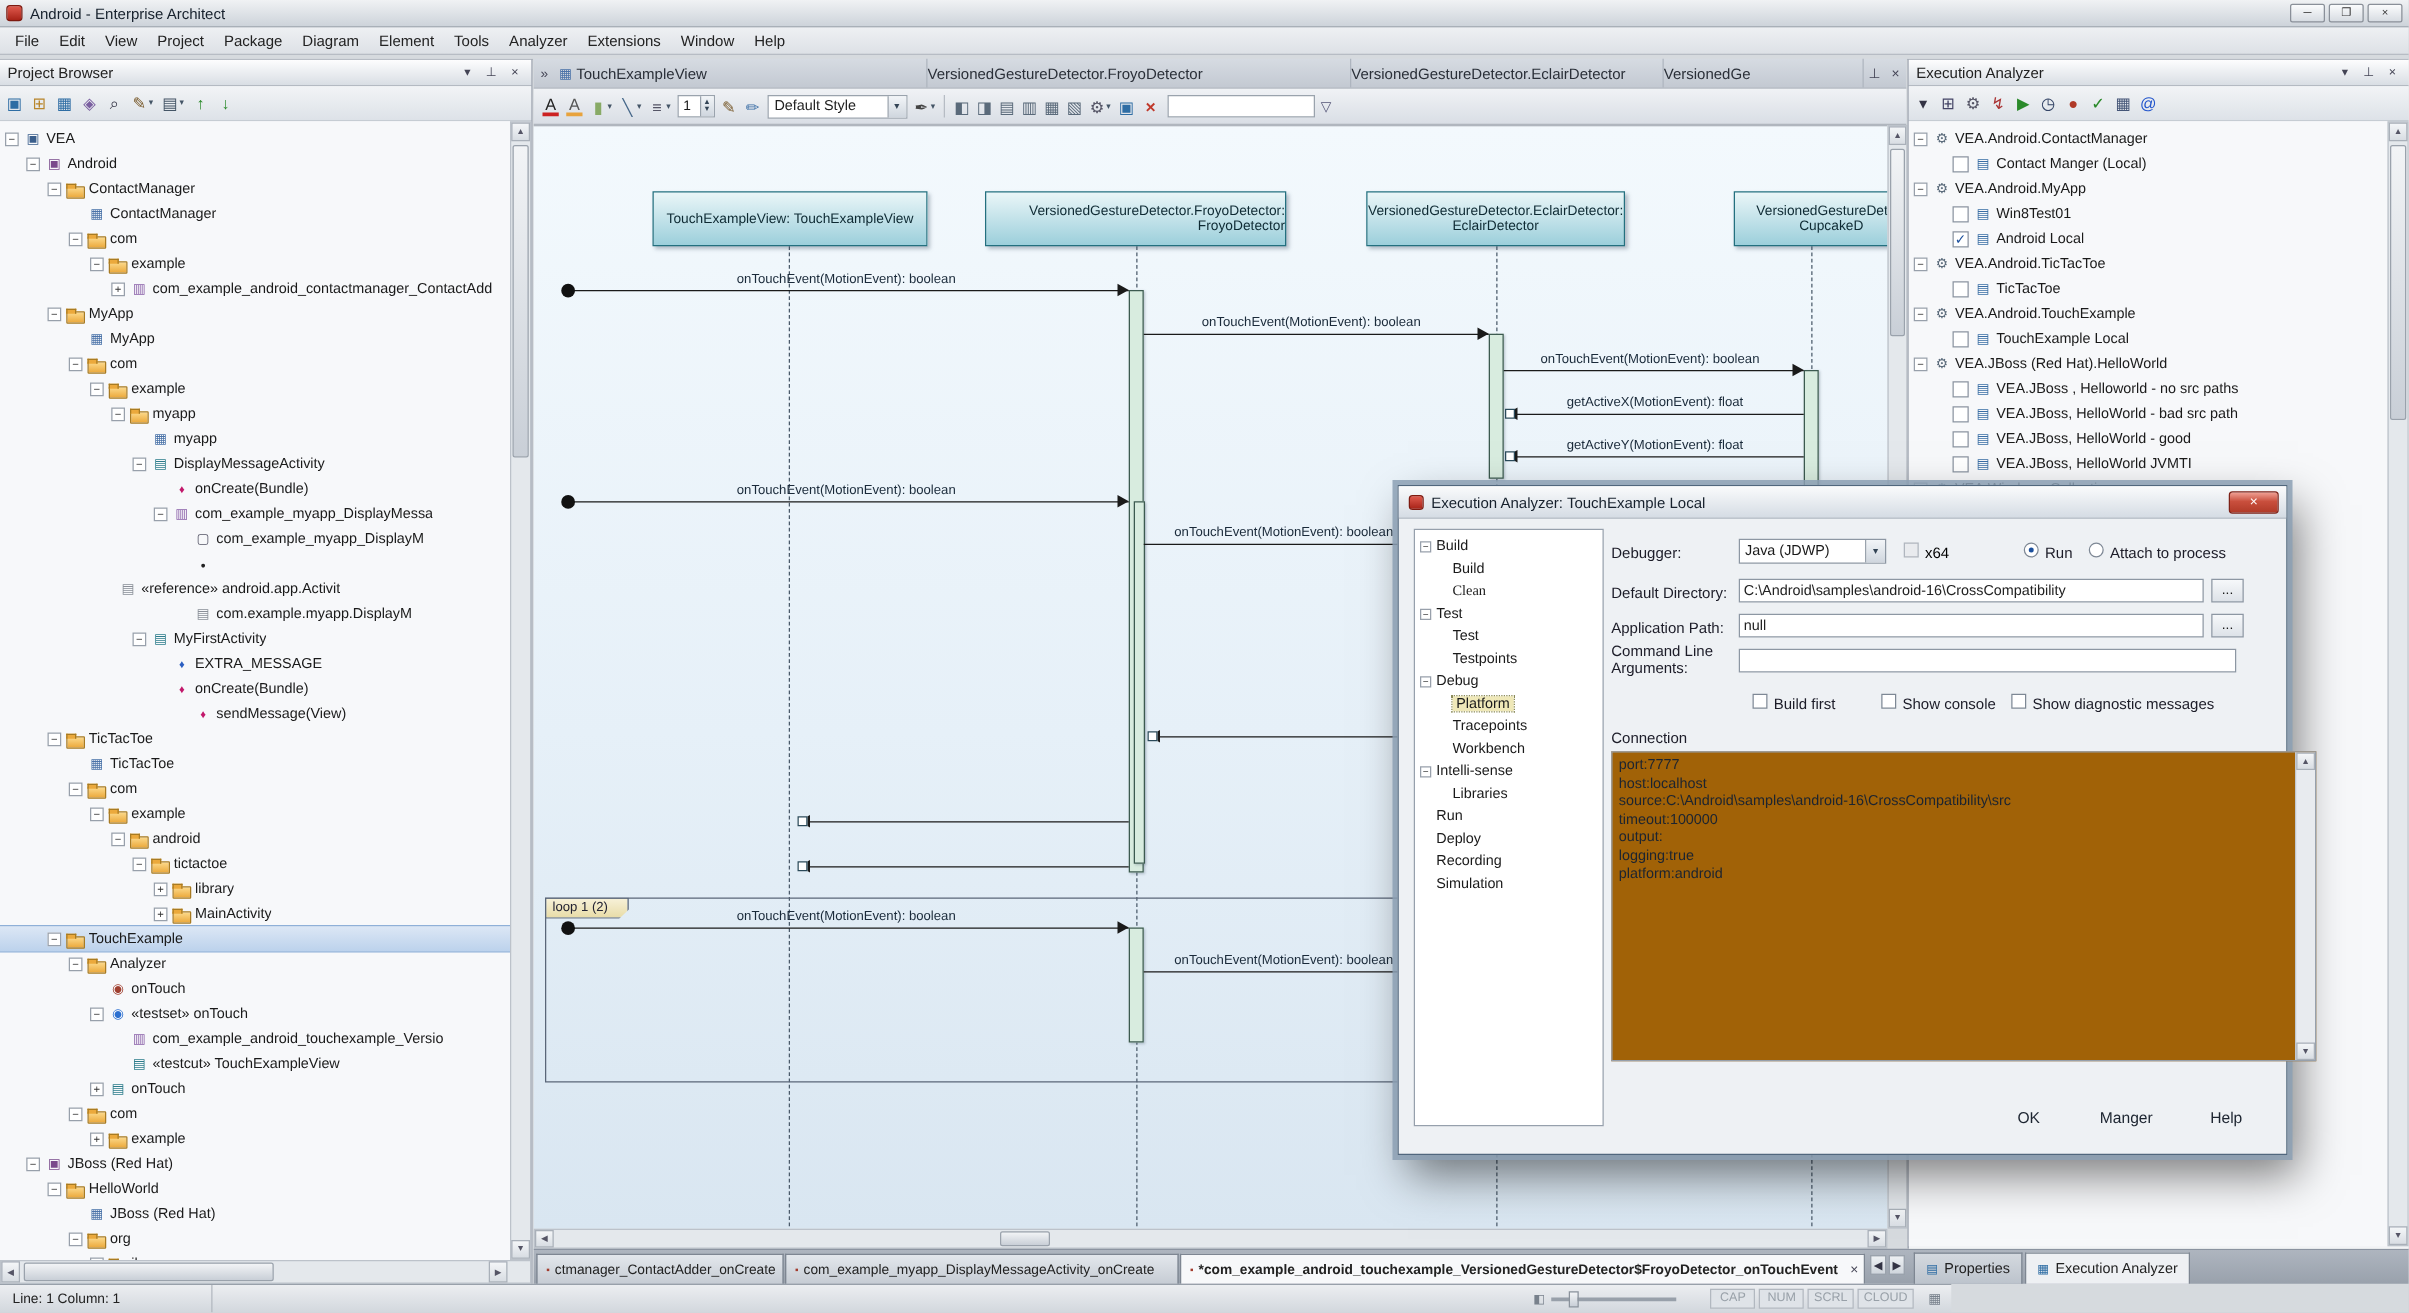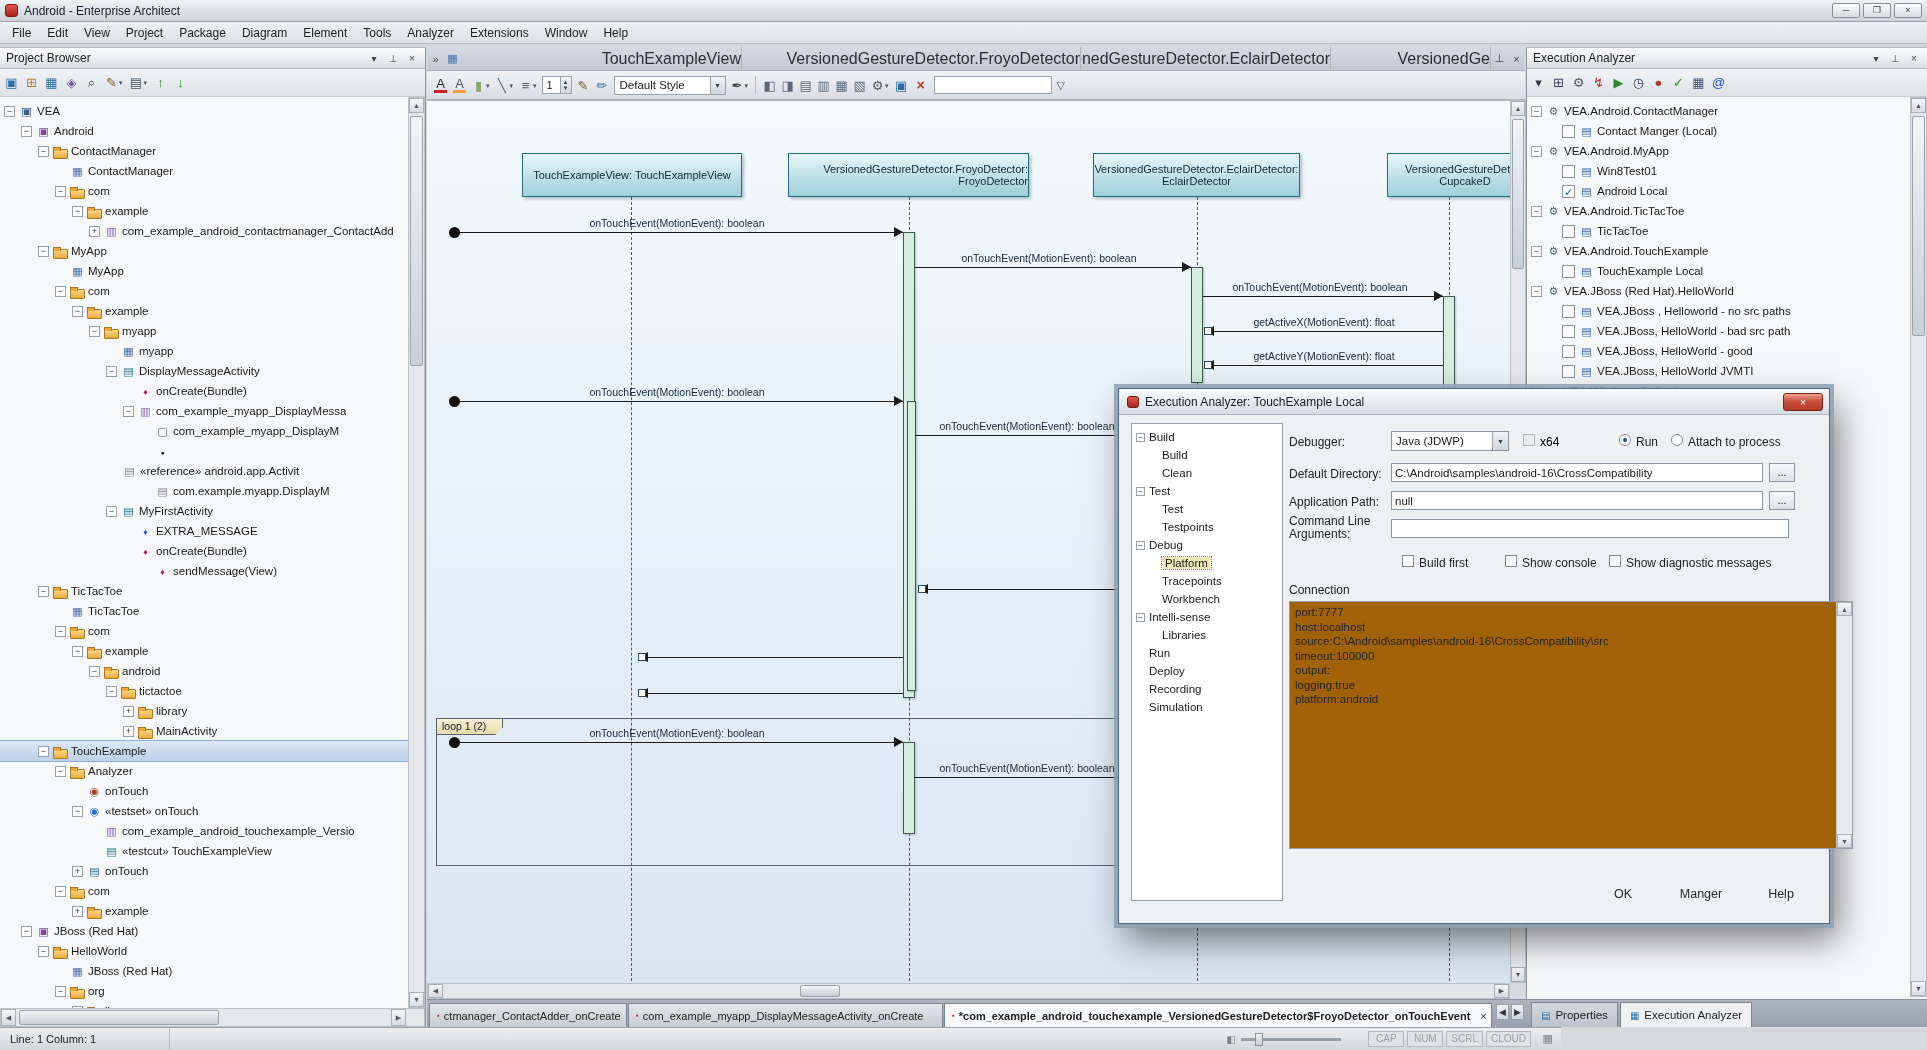--- a/index.html
+++ b/index.html
@@ -59,21 +59,21 @@
 .sb-btn{position:absolute;background:linear-gradient(#f4f6f8,#d8dde3);border:1px solid #a9b0b9;color:#556;font-size:7px;display:flex;align-items:center;justify-content:center}
 .sb-thumb{position:absolute;background:linear-gradient(#f2f4f6,#c9cfd7);border:1px solid #9aa2ac;border-radius:2px}
 
 
 #project-browser{position:absolute;left:0;top:47px;width:426px;height:980px;background:#f2f3f5;border-right:1px solid #8b93a0;border-top:1px solid #b7bcc4}
 #pb-tree{position:absolute;left:0;top:49px;right:17px;bottom:19px}
 
 
 #diagram-tabs{position:absolute;left:427px;top:47px;width:1098px;height:24px;background:linear-gradient(#d6dbe2,#c3c9d2);border-bottom:1px solid #a9b0b9;display:flex;align-items:center}
 .tab-edge-icon{width:17px;text-align:center;font-size:11px;color:#445}
-.dtab{height:100%;display:flex;align-items:center;justify-content:flex-end;border-right:1px solid #aeb5bf;font-size:16px;color:#2a2f38;overflow:hidden;white-space:nowrap}
+.dtab{height:100%;display:flex;align-items:center;justify-content:flex-start;border-right:1px solid #aeb5bf;font-size:12px;color:#2a2f38;overflow:hidden;white-space:nowrap}
 #diagram-toolbar{position:absolute;left:427px;top:71px;width:1098px;height:29px;background:linear-gradient(#f0f2f5,#d9dee5);border-bottom:1px solid #b0b6be;display:flex;align-items:center;padding:0 7px;gap:5px}
 .spin{width:30px;height:18px;background:#fff;border:1px solid #9aa3ad;display:flex;align-items:center;font-size:11px;padding-left:4px;position:relative}
 .spin .arrows{position:absolute;right:0;top:0;bottom:0;width:11px;background:linear-gradient(#f2f5f8,#cfd6de);border-left:1px solid #9aa3ad;font-size:6px;color:#345;display:flex;flex-direction:column;align-items:center;justify-content:center}
 .combo-tb{height:19px;background:#fff;border:1px solid #9aa3ad;display:flex;align-items:center;padding-left:5px;font-size:11.5px;color:#222}
 .combo-tb .car{margin-left:auto;width:15px;height:100%;background:linear-gradient(#f2f5f8,#cfd6de);border-left:1px solid #9aa3ad;font-size:7px;display:flex;align-items:center;justify-content:center;color:#345}
 #dtb-filter-input{width:118px;height:18px;border:1px solid #9aa3ad;background:#fff;font-size:11px;padding:0 3px;font-family:inherit}
 .redx{color:#c0392b;font-size:14px;font-weight:bold;width:16px;text-align:center}
 
 #canvas{position:absolute;left:427px;top:100px;width:1083px;height:883px;overflow:hidden;background:linear-gradient(180deg,#f3f9fd 0%,#e6f0f8 55%,#d9e6f1 100%);border-top:1px solid #b0b6be}
 .lifeline-dash{position:absolute;top:96px;height:784px;width:0;border-left:1px dashed #4a5a6a}
@@ -295,21 +295,21 @@
         <div class="trow" style="padding-left: 140px;">
           <span class="exp-space"></span>
           <span class="ticon i-interaction"></span>
           <span class="tlabel">com_example_myapp_DisplayM</span>
         </div>
         <div class="trow" style="padding-left: 140px;">
           <span class="exp-space"></span>
           <span class="ticon i-dot"></span>
           <span class="tlabel"></span>
         </div>
-        <div class="trow" style="padding-left: 107px;">
+        <div class="trow" style="padding-left: 80px;">
           <span class="exp-space"></span>
           <span class="ticon i-classref"></span>
           <span class="tlabel">«reference» android.app.Activit</span>
         </div>
         <div class="trow" style="padding-left: 140px;">
           <span class="exp-space"></span>
           <span class="ticon i-classref"></span>
           <span class="tlabel">com.example.myapp.DisplayM</span>
         </div>
         <div class="trow" style="padding-left: 106px;">
@@ -826,21 +826,21 @@
 
     <div id="dlg-tree" class="tree">
         <div class="trow" style="padding-left: 4px;">
           <span class="expander">−</span>
           <span class="tlabel">Build</span>
         </div>
         <div class="trow" style="padding-left: 17px;">
           <span class="exp-space"></span>
           <span class="tlabel">Build</span>
         </div>
-        <div class="trow" style="padding-left: 17px;">
+        <div class="trow" style="padding-left: 17px; font-family: Liberation Serif, serif;">
           <span class="exp-space"></span>
           <span class="tlabel">Clean</span>
         </div>
         <div class="trow" style="padding-left: 4px;">
           <span class="expander">−</span>
           <span class="tlabel">Test</span>
         </div>
         <div class="trow" style="padding-left: 17px;">
           <span class="exp-space"></span>
           <span class="tlabel">Test</span>

